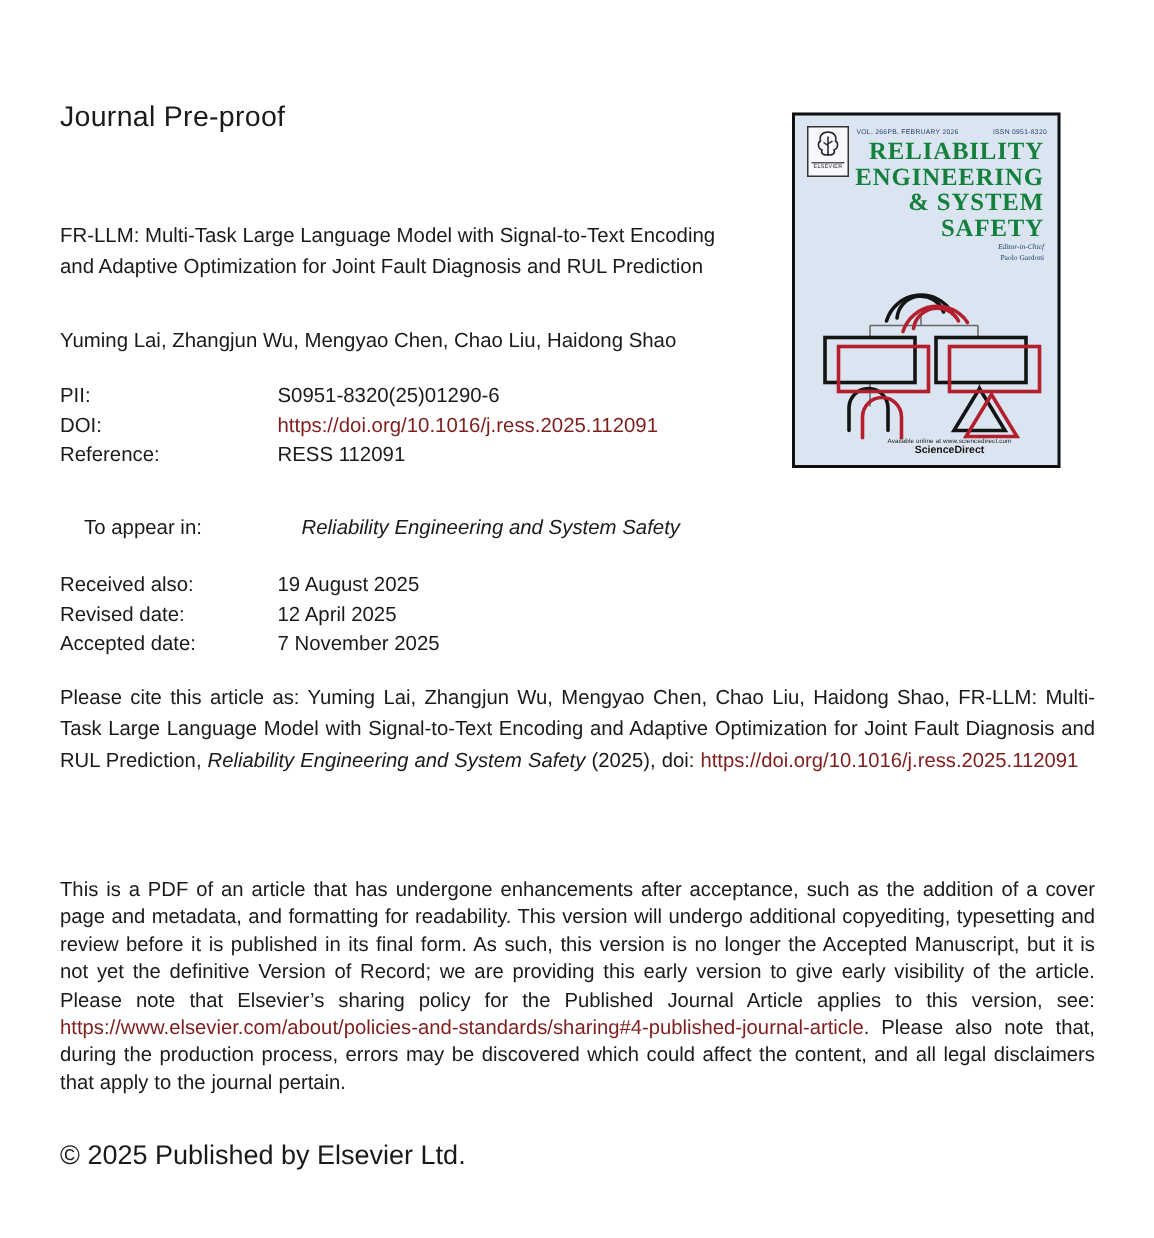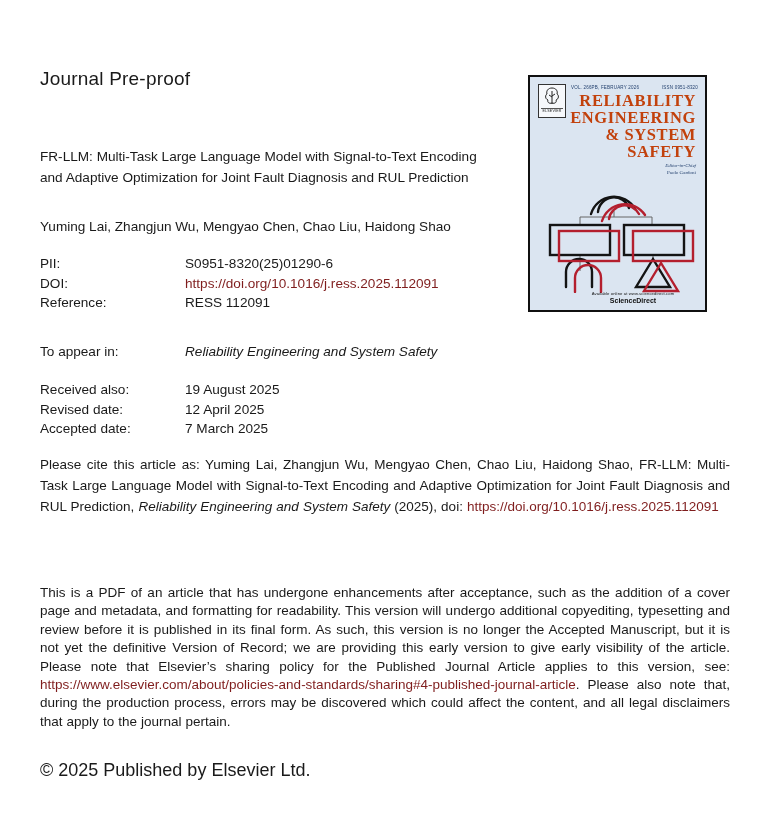--- a/index.html
+++ b/index.html
@@ -62,21 +62,21 @@
   #elsevier-box .pub-name{
     font-size:3.6px;letter-spacing:.2px;color:#222;
     border-top:.5px solid #555;margin-top:1px;padding:0 1px;
   }
   #cover-title{
     right:9px;top:15px;width:160px;
     text-align:right;
     font-family:"Liberation Serif", serif;
     font-weight:bold;
     font-size:16.5px;line-height:17px;
-    color:#c2410c;
+    color:#15803d;
     letter-spacing:.6px;
   }
   #cover-editor{
     right:9px;top:86px;width:120px;
     text-align:right;
     font-family:"Liberation Serif", serif;
     font-size:5px;line-height:6.5px;color:#23406e;
   }
   #fault-tree{left:10px;top:104px;}
   #cover-bottom{
@@ -159,39 +159,39 @@
     <div class="meta-row">
       <span class="meta-label">DOI:</span>
       <a class="link">https://doi.org/10.1016/j.ress.2025.112091</a>
     </div>
     <div class="meta-row">
       <span class="meta-label">Reference:</span>
       <span>RESS 112091</span>
     </div>
   </div>
 
-  <div class="abs meta-block" style="top:342px;">
+  <div class="abs meta-block" style="top:342px;margin-left:16px;">
     <div class="meta-row">
       <span class="meta-label">To appear in:</span>
       <span class="italic">Reliability Engineering and System Safety</span>
     </div>
   </div>
 
   <div class="abs meta-block" style="top:380px;">
     <div class="meta-row">
       <span class="meta-label">Received also:</span>
       <span>19 August 2025</span>
     </div>
     <div class="meta-row">
       <span class="meta-label">Revised date:</span>
       <span>12 April 2025</span>
     </div>
     <div class="meta-row">
       <span class="meta-label">Accepted date:</span>
-      <span>7 March 2025</span>
+      <span>7 November 2025</span>
     </div>
   </div>
 
   <div class="abs para" id="citation"><span>Please cite this article as: Yuming Lai, Zhangjun Wu, Mengyao Chen, Chao Liu, Haidong Shao, FR-LLM: Multi-Task Large Language Model with Signal-to-Text Encoding and Adaptive Optimization for Joint Fault Diagnosis and RUL Prediction, </span><span class="italic">Reliability Engineering and System Safety</span><span> (2025), doi: </span><a class="link">https://doi.org/10.1016/j.ress.2025.112091</a></div>
 
   <div class="abs para" id="disclaimer"><span>This is a PDF of an article that has undergone enhancements after acceptance, such as the addition of a cover page and metadata, and formatting for readability. This version will undergo additional copyediting, typesetting and review before it is published in its final form. As such, this version is no longer the Accepted Manuscript, but it is not yet the definitive Version of Record; we are providing this early version to give early visibility of the article. Please note that Elsevier’s sharing policy for the Published Journal Article applies to this version, see: </span><a class="link">https://www.elsevier.com/about/policies-and-standards/sharing#4-published-journal-article</a><span>. Please also note that, during the production process, errors may be discovered which could affect the content, and all legal disclaimers that apply to the journal pertain.</span></div>
 
   <div class="abs" id="copyright">© 2025 Published by Elsevier Ltd.</div>
 
 </div>

